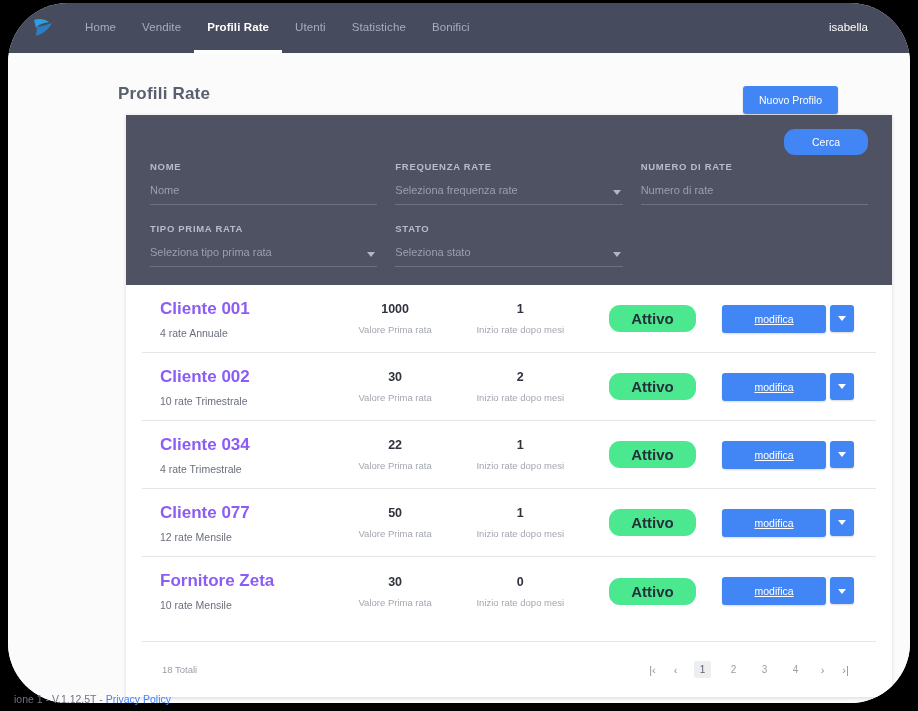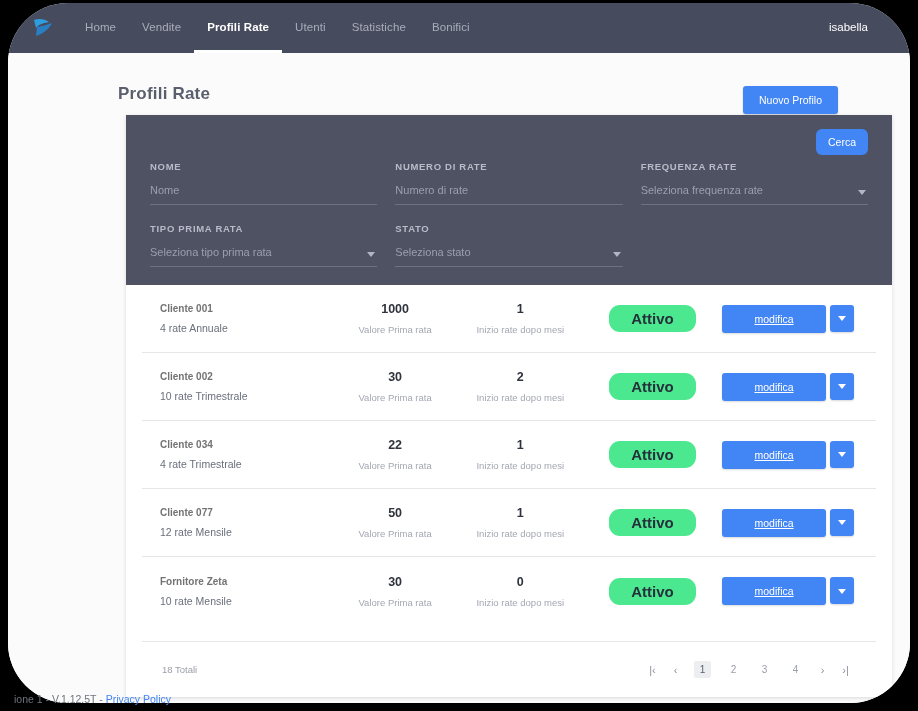--- a/index.html
+++ b/index.html
@@ -110,23 +110,23 @@
   }
   .filters-search-row {
     display: flex;
     justify-content: flex-end;
     margin-bottom: 6px;
   }
   .btn-search {
     background: #4285f4;
     color: #fff;
     border: none;
-    border-radius: 6px;
+    border-radius: 11px;
     font-size: 10.5px;
-    padding: 7px 12px;
+    padding: 7px 28px;
     cursor: pointer;
     font-family: "Liberation Sans", sans-serif;
   }
   .filter-grid {
     display: grid;
     grid-template-columns: 1fr 1fr 1fr;
     column-gap: 34px;
     row-gap: 12px;
     gap: 18px;
   }
@@ -162,23 +162,23 @@
   .row {
     display: flex;
     align-items: center;
     height: 68px;
     border-bottom: 1px solid #e6e6e6;
     padding: 0 4px;
   }
   .row:last-child { border-bottom: none; }
   .col-name { width: 200px; padding-left: 14px; }
   .col-name .primary {
-    font-size: 10px;
+    font-size: 17px;
     font-weight: bold;
-    color: #737373;
+    color: #8b5cf6;
     margin-bottom: 8px;
   }
   .col-name .secondary {
     font-size: 10.5px;
     color: #6a6f7c;
   }
   .col-num {
     width: 135px;
     text-align: center;
   }
@@ -334,31 +334,31 @@
           <div class="filter-grid">
 
             <div class="filter-cell">
               <div class="field-label">NOME</div>
               <div class="field-input">
                 <span class="ph">Nome</span>
               </div>
             </div>
 
             <div class="filter-cell">
-              <div class="field-label">NUMERO DI RATE</div>
-              <div class="field-input">
-                <span class="ph">Numero di rate</span>
-              </div>
-            </div>
-
-            <div class="filter-cell">
               <div class="field-label">FREQUENZA RATE</div>
               <div class="field-input">
                 <span class="ph">Seleziona frequenza rate</span>
                 <span class="caret"></span>
+              </div>
+            </div>
+
+            <div class="filter-cell">
+              <div class="field-label">NUMERO DI RATE</div>
+              <div class="field-input">
+                <span class="ph">Numero di rate</span>
               </div>
             </div>
 
             <div class="filter-cell">
               <div class="field-label">TIPO PRIMA RATA</div>
               <div class="field-input">
                 <span class="ph">Seleziona tipo prima rata</span>
                 <span class="caret"></span>
               </div>
             </div>

